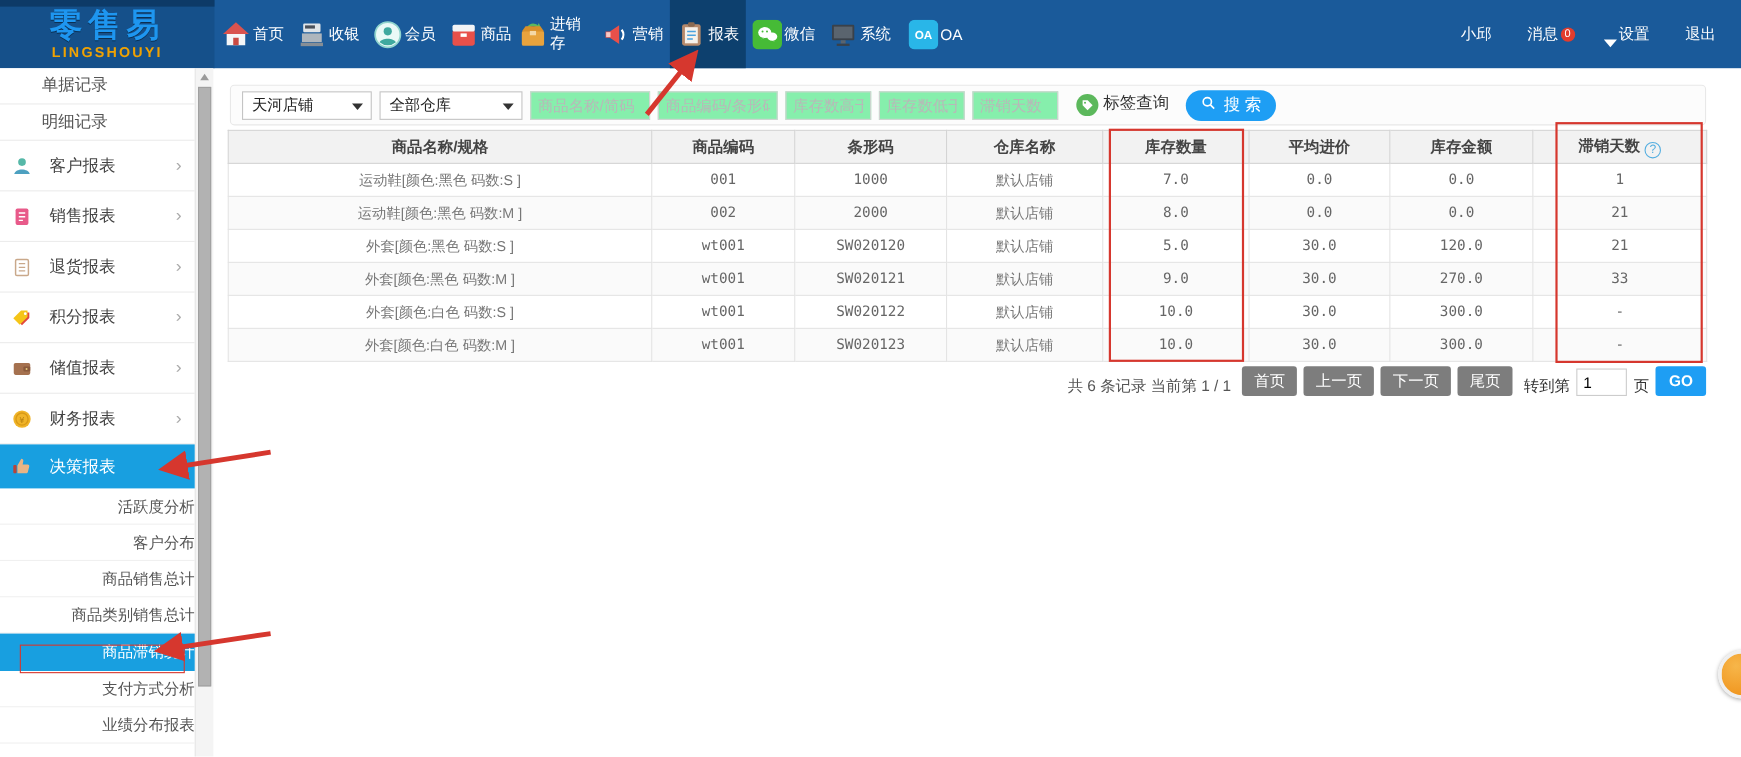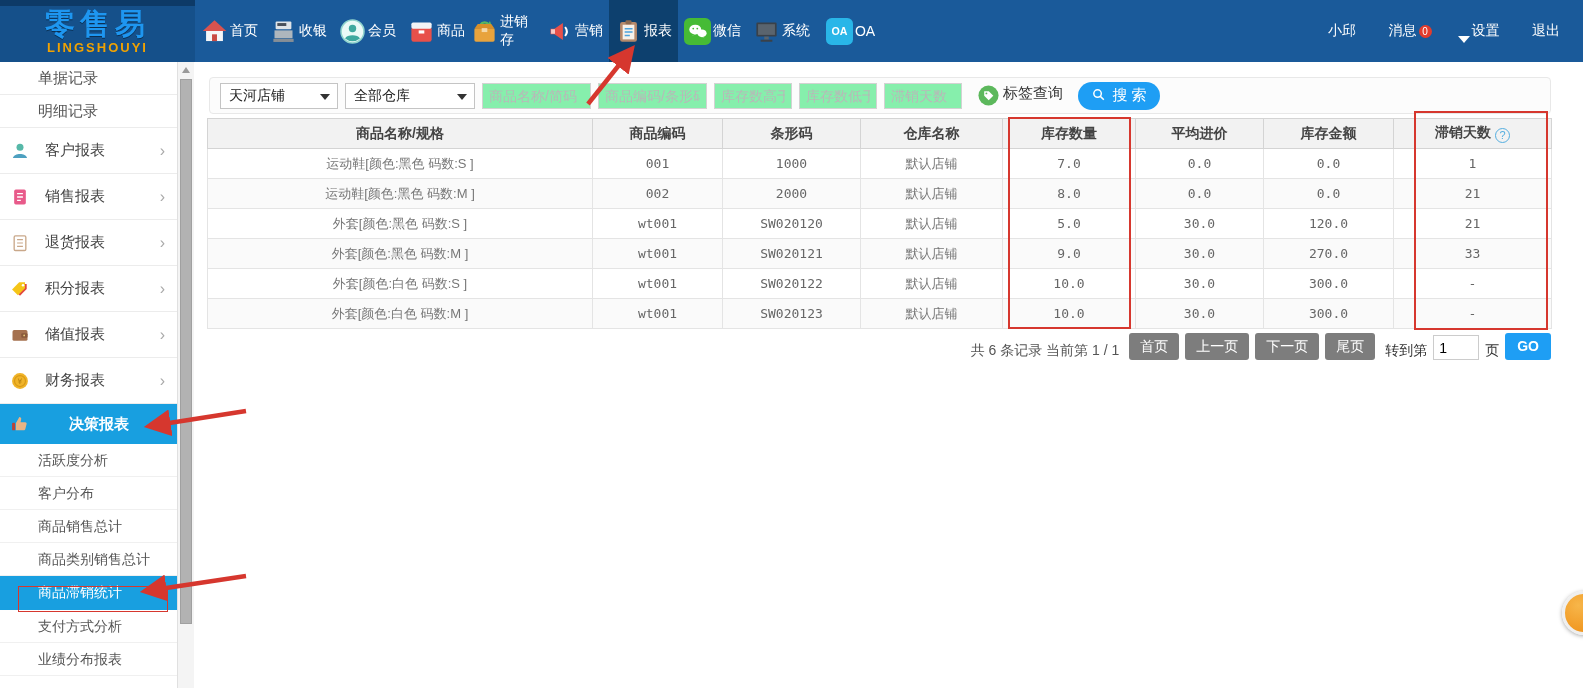--- a/index.html
+++ b/index.html
@@ -25,23 +25,23 @@
   .badge { display:inline-block; min-width:13px; height:13px; line-height:13px; border-radius:7px; background:#e23c2d; color:#fff; font-size:10px; text-align:center; padding:0 2px; }
   .iconrow { display:flex; align-items:flex-end; gap:3px; height:28px; }
   .caret-down { width:0; height:0; border-left:6px solid transparent; border-right:6px solid transparent; border-top:7px solid #fff; margin-bottom:2px; }
   
   .sidebar { position:absolute; left:0; top:62px; width:178px; height:626px; background:#fff; border-right:1px solid #e0e0e0; }
   .s-item { height:33px; line-height:32px; padding-left:38px; font-size:15px; color:#555; border-bottom:1px solid #ececec; cursor:pointer; }
   .g-item { height:46px; display:flex; align-items:center; padding:0 12px 0 10px; border-bottom:1px solid #ececec; font-size:15px; color:#444; cursor:pointer; }
   .g-item .sicon { width:20px; height:20px; margin-right:15px; }
   .g-item .sicon svg { width:20px; height:20px; display:block; }
   .g-item .chev { margin-left:auto; color:#aaa; font-size:16px; line-height:1; }
-  .g-item.active { background:#189fe0; color:#fff; height:40px; font-weight:bold; border-bottom:none;gap:24px; }
+  .g-item.active { background:#189fe0; color:#fff; height:40px; font-weight:normal; border-bottom:none; }
   .g-item.active .chev { color:#cfeaf8; }
-  .sub-item { height:33px; line-height:32px; padding-left:38px; font-size:14px; color:#555; border-bottom:1px solid #f0f0f0; cursor:pointer; }
+  .sub-item { height:33px; line-height:32px; padding-left:38px; font-size:14px; color:#555; border-bottom:1px solid #f0f0f0; cursor:pointer;text-align:right; }
   .sub-item.active { background:#189fe0; color:#fff; border-bottom:none; height:34px; }
   .scrollbar { position:absolute; left:178px; top:62px; width:16px; height:626px; background:#f4f4f4; }
   .sb-up { position:absolute; left:0; top:0; width:16px; height:15px; display:flex; align-items:center; justify-content:center; cursor:pointer; }
   .sb-up::before { content:""; width:0; height:0; border-left:4px solid transparent; border-right:4px solid transparent; border-bottom:6px solid #9a9a9a; }
   .sb-thumb { position:absolute; left:2px; top:17px; width:12px; height:545px; background:#b2b2b2; border:1px solid #a0a0a0; cursor:grab; }
   
   .filterbar { position:absolute; left:209px; top:77px; width:1342px; height:37px; border:1px solid #e8e8e8; border-radius:4px; background:#fcfcfc; display:flex; align-items:center; gap:7px; padding-left:10px; }
   .fselect { height:26px; border:1px solid #c4c4c4; background:#fff; font-size:14px; color:#222; display:flex; align-items:center; padding:0 8px; position:relative; cursor:pointer; }
   .fselect .sel-caret { position:absolute; right:7px; top:10px; width:0; height:0; border-left:5px solid transparent; border-right:5px solid transparent; border-top:6px solid #333; }
   .finput { height:26px; border:1px solid #d2d2d2; background:#86efac; font-size:14px; padding:0 6px; color:#333; outline:none; }

